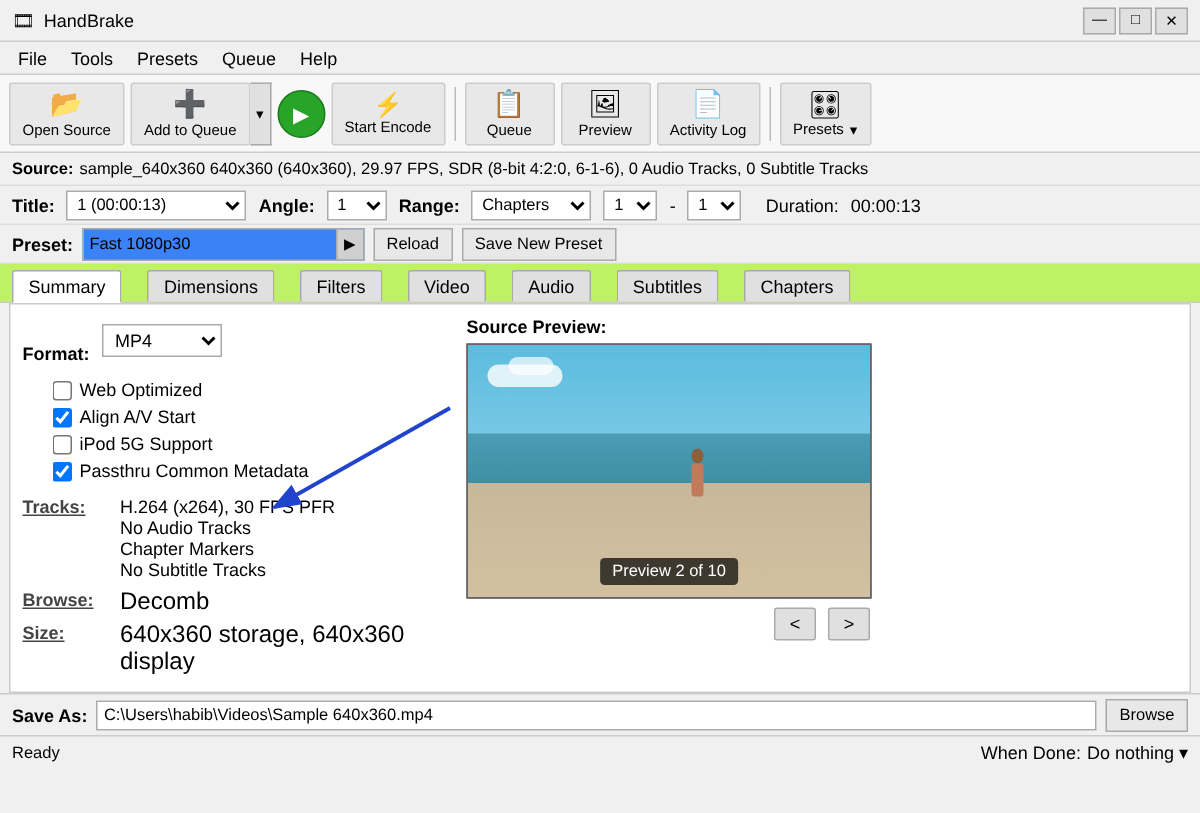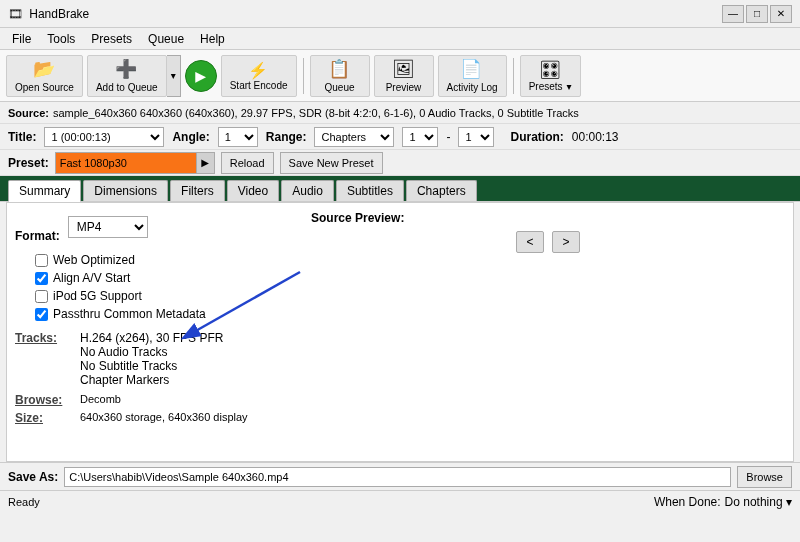--- a/index.html
+++ b/index.html
@@ -30,41 +30,41 @@
     .meta-row { background: #f0f0f0; padding: 3px 8px; border-bottom: 1px solid #ddd; display: flex; align-items: center; gap: 8px; height: 26px; }
     .meta-label { font-size: 12px; }
     .meta-select { height: 20px; border: 1px solid #aaa; background: white; font-size: 11px; padding: 0 2px; }
 
     
     .preset-row { background: #f0f0f0; padding: 3px 8px; border-bottom: 1px solid #ddd; display: flex; align-items: center; gap: 6px; height: 26px; }
     .preset-arrow { border: none; background: #d0d0d0; border-left: 1px solid #aaa; height: 20px; width: 18px; cursor: pointer; font-size: 10px; display: flex; align-items: center; justify-content: center; }
     .reload-btn, .save-preset-btn { height: 22px; border: 1px solid #aaa; background: #e8e8e8; cursor: pointer; font-size: 11px; padding: 0 8px; }
 
     
-    .tabs-bar { background: #14532d; padding: 4px 8px 0; border-bottom: 1px solid #ccc; display: flex; gap: 2px; }
+    .tabs-bar { background: #bef264; padding: 4px 8px 0; border-bottom: 1px solid #ccc; display: flex; gap: 17px; }
     .tab { padding: 3px 10px; border: 1px solid #aaa; background: #e0e0e0; cursor: pointer; font-size: 12px; border-bottom: none; border-radius: 2px 2px 0 0; }
     .tab.active { background: white; border-bottom: 1px solid white; margin-bottom: -1px; }
 
     
     .main-content { background: white; border: 1px solid #ccc; margin: 0 6px; padding: 8px; display: flex; gap: 16px; min-height: 260px; }
 
     
     .left-panel { flex: 0 0 280px; }
     .format-row { display: flex; align-items: center; gap: 8px; margin-bottom: 10px; }
     .format-label { font-size: 12px; font-weight: 600; margin-top: 18px; }
     .format-select { height: 22px; border: 1px solid #aaa; background: white; font-size: 12px; padding: 0 4px; width: 80px; }
 
     .checkbox-group { margin-left: 20px; margin-bottom: 10px; }
     .checkbox-item { display: flex; align-items: center; gap: 5px; margin-bottom: 4px; font-size: 12px; }
     .checkbox-item input[type=checkbox] { margin: 0; }
 
     .info-section { margin-top: 8px; }
     .info-row { display: flex; gap: 0; margin-bottom: 2px; }
     .info-key { font-weight: 600; font-size: 12px; min-width: 65px; color: #444; text-decoration: underline; }
-    .info-val { font-size: 11px; }
+    .info-val { font-size: 16px; }
     .info-val-block { display: flex; flex-direction: column; font-size: 12px; }
 
     
     .right-panel { flex: 1; position: relative; }
     .preview-label { font-size: 12px; font-weight: 600; margin-bottom: 4px; }
     .preview-container { position: relative; width: 270px; height: 170px; background: #222; border: 1px solid #666; }
     .preview-img { width: 100%; height: 100%; background: linear-gradient(to bottom, #87CEEB 0%, #87CEEB 40%, #f0e68c 40%, #d2b48c 60%, #c4a47a 100%); position: relative; overflow: hidden; }
     
     .sky { position: absolute; top: 0; left: 0; right: 0; height: 55%; background: linear-gradient(180deg, #5bbcdd 0%, #87ceeb 100%); }
     .sea { position: absolute; top: 35%; left: 0; right: 0; height: 25%; background: linear-gradient(180deg, #4a9db5 0%, #3a8ca0 100%); }
@@ -171,27 +171,27 @@
 <div class="meta-row">
   <span class="meta-label" style="font-weight:600;">Title:</span>
   <select class="meta-select" style="width:120px;"><option>1 (00:00:13)</option></select>
   <span class="meta-label" style="font-weight:600;">Angle:</span>
   <select class="meta-select" style="width:40px;"><option>1</option></select>
   <span class="meta-label" style="font-weight:600;">Range:</span>
   <select class="meta-select" style="width:80px;"><option>Chapters</option></select>
   <select class="meta-select" style="width:36px;"><option>1</option></select>
   <span>-</span>
   <select class="meta-select" style="width:36px;"><option>1</option></select>
-  <span class="duration-label" style="font-weight:700;margin-left:8px;">Duration:</span>
+  <span class="duration-label" style="font-weight:400;margin-left:8px;">Duration:</span>
   <span class="duration-val">00:00:13</span>
 </div>
 
 <div class="preset-row">
   <span style="font-weight:600;font-size:12px;">Preset:</span>
-  <div style="display:flex;align-items:center;border:1px solid #aaa;background:#f97316;height:22px;width:160px;">
+  <div style="display:flex;align-items:center;border:1px solid #aaa;background:#3b82f6;height:22px;width:188px;">
     <span style="flex:1;padding:0 4px;font-size:11px;">Fast 1080p30</span>
     <button class="preset-arrow">▶</button>
   </div>
   <button class="reload-btn">Reload</button>
   <button class="save-preset-btn">Save New Preset</button>
 </div>
 
 <div class="tabs-bar">
   <div class="tab active">Summary</div>
   <div class="tab">Dimensions</div>
@@ -229,37 +229,51 @@
           <span>Passthru Common Metadata</span>
         </div>
       </div>
 
       <div class="info-section">
         <div class="info-row">
           <span class="info-key">Tracks:</span>
           <div class="info-val-block">
             <span>H.264 (x264), 30 FPS PFR</span>
             <span>No Audio Tracks</span>
+            <span>Chapter Markers</span>
             <span>No Subtitle Tracks</span>
-            <span>Chapter Markers</span>
           </div>
         </div>
         <div class="info-row" style="margin-top:6px;">
           <span class="info-key">Browse:</span>
           <span class="info-val">Decomb</span>
         </div>
         <div class="info-row" style="margin-top:4px;">
           <span class="info-key">Size:</span>
           <span class="info-val">640x360 storage, 640x360 display</span>
         </div>
       </div>
     </div>
 
     <div class="right-panel">
       <div class="preview-label">Source Preview:</div>
+      <div class="preview-container">
+        <div class="preview-img">
+          <div class="sky"></div>
+          <div class="sea"></div>
+          <div class="sand"></div>
+          <div class="cloud1"></div>
+          <div class="cloud2"></div>
+          <div class="person">
+            <div class="person-head"></div>
+            <div class="person-body"></div>
+          </div>
+        </div>
+        <div class="preview-badge">Preview 2 of 10</div>
+      </div>
       <div class="preview-nav">
         <button class="nav-btn">&lt;</button>
         <button class="nav-btn">&gt;</button>
       </div>
     </div>
   </div>
 
   <svg class="arrow-svg" width="310" height="120" style="position:absolute;top:60px;left:80px;">
     <defs>
       <marker id="arrowhead" markerWidth="8" markerHeight="8" refX="6" refY="3" orient="auto">

